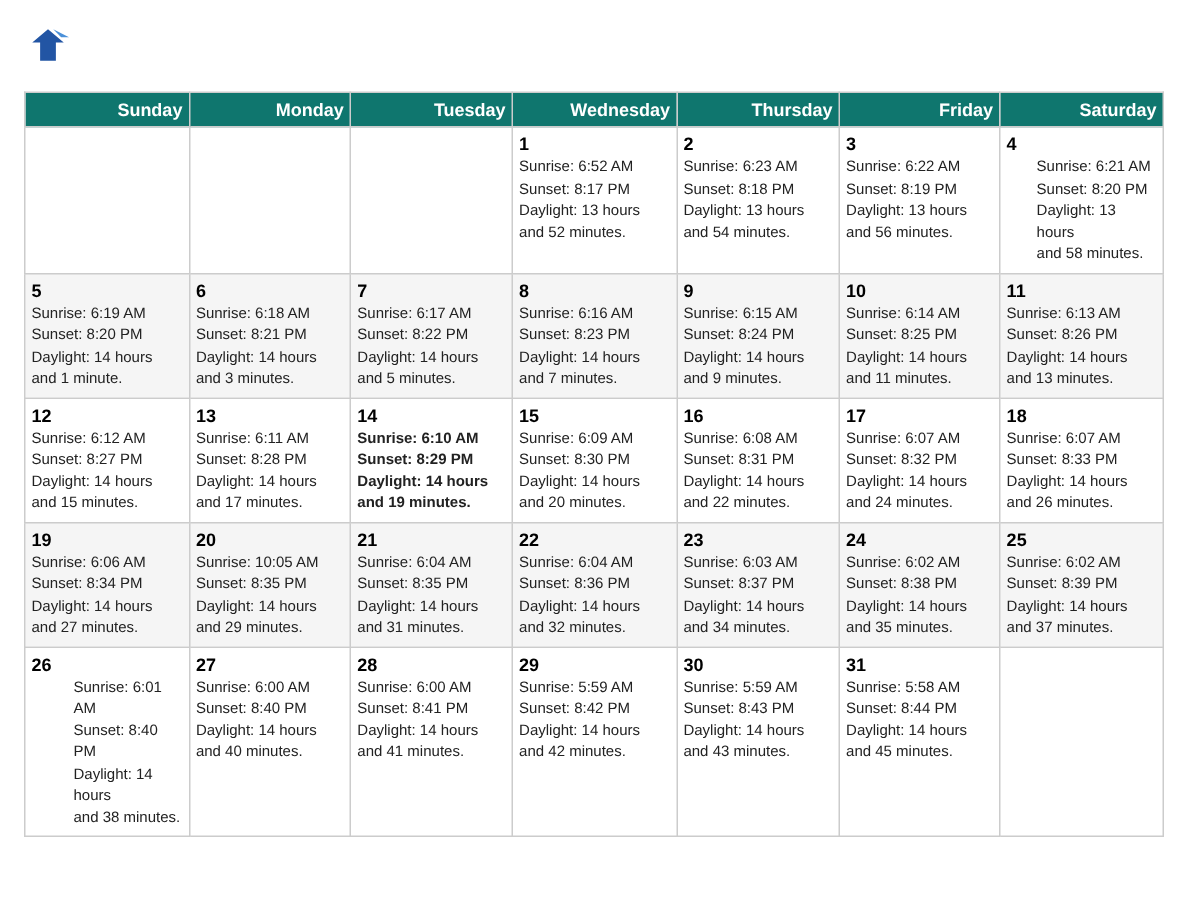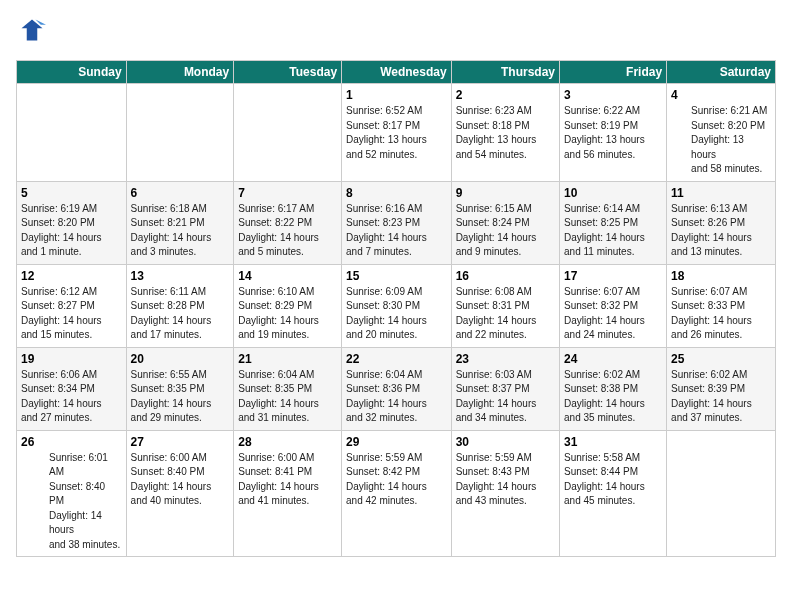--- a/index.html
+++ b/index.html
@@ -216,21 +216,21 @@
         </td>
         <td>
           <div class="day-number">13</div>
           <div class="day-info" style="white-space: pre-line;">Sunrise: 6:11 AM
 Sunset: 8:28 PM
 Daylight: 14 hours
 and 17 minutes.</div>
         </td>
         <td>
           <div class="day-number">14</div>
-          <div class="day-info" style="white-space: pre-line;">Sunrise: 6:10 AM
+          <div class="day-info" style="white-space: pre-line; font-weight: bold;">Sunrise: 6:10 AM
 Sunset: 8:29 PM
 Daylight: 14 hours
 and 19 minutes.</div>
         </td>
         <td>
           <div class="day-number">15</div>
           <div class="day-info" style="white-space: pre-line;">Sunrise: 6:09 AM
 Sunset: 8:30 PM
 Daylight: 14 hours
 and 20 minutes.</div>
@@ -260,21 +260,21 @@
       <tr>
         <td>
           <div class="day-number">19</div>
           <div class="day-info" style="white-space: pre-line;">Sunrise: 6:06 AM
 Sunset: 8:34 PM
 Daylight: 14 hours
 and 27 minutes.</div>
         </td>
         <td>
           <div class="day-number">20</div>
-          <div class="day-info" style="white-space: pre-line;">Sunrise: 6:55 AM
+          <div class="day-info" style="white-space: pre-line;">Sunrise: 10:05 AM
 Sunset: 8:35 PM
 Daylight: 14 hours
 and 29 minutes.</div>
         </td>
         <td>
           <div class="day-number">21</div>
           <div class="day-info" style="white-space: pre-line;">Sunrise: 6:04 AM
 Sunset: 8:35 PM
 Daylight: 14 hours
 and 31 minutes.</div>

